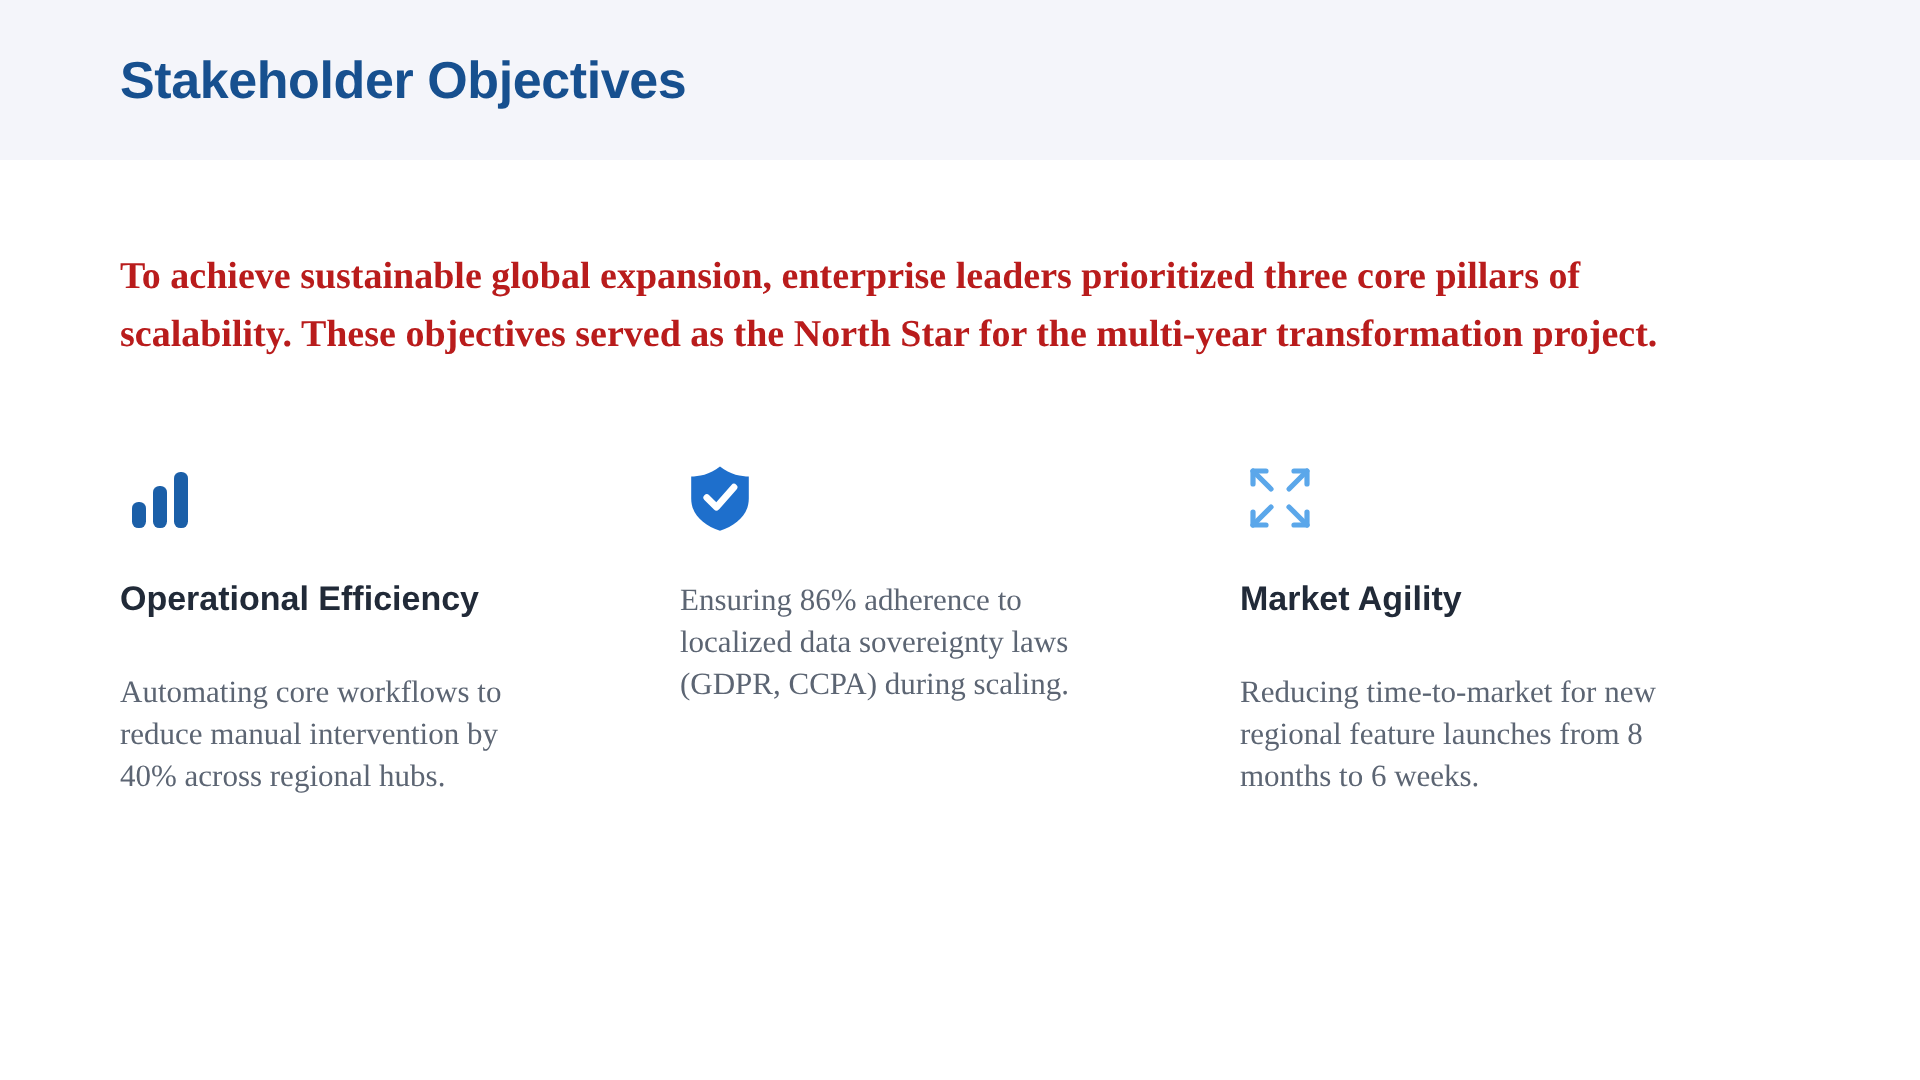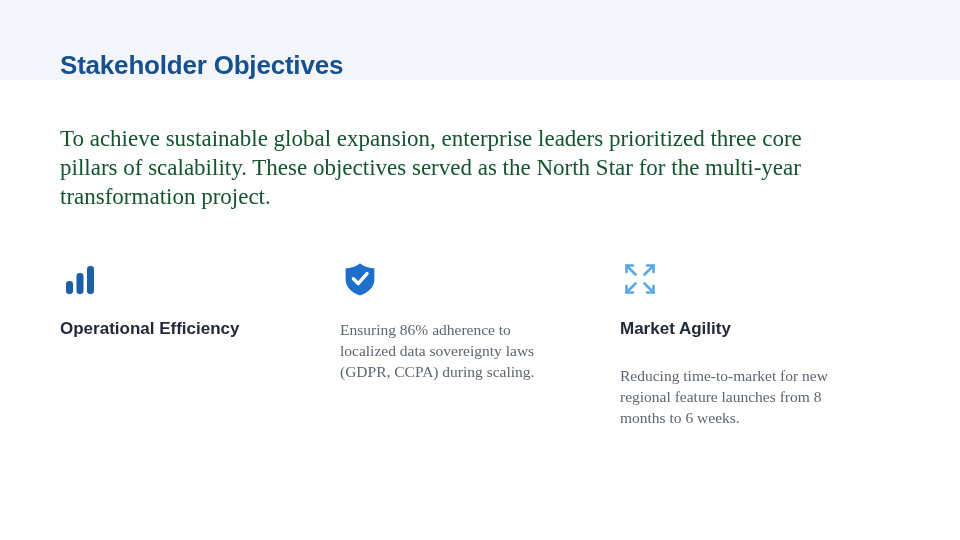--- a/index.html
+++ b/index.html
@@ -18,44 +18,45 @@
     height: 540px;
     position: relative;
     background: #ffffff;
   }
 
   
   .header {
     height: 80px;
     background: #f4f5fa;
     display: flex;
-    align-items: flex-end;
+    align-items: center;
     padding: 0 0 0 60px;
     box-sizing: border-box;
   }
   .header-title {
     font-family: "Liberation Sans", sans-serif;
     font-size: 26px;
     font-weight: bold;
     color: #17508f;
     letter-spacing: -0.2px;
     line-height: 1.1;
   }
 
   
   .intro-wrap {
     padding: 44px 60px 0 60px;
     box-sizing: border-box;
   }
   .intro-text {
     font-family: "Liberation Serif", serif;
-    font-size: 23px;
+    font-size: 19px;
     line-height: 29px;
-    color: #14532d;
+    color: #b91c1c;
     max-width: 800px;
+    font-weight: bold;
   }
 
   
   .cards {
     display: flex;
     padding: 46px 60px 0 60px;
     box-sizing: border-box;
     gap: 0;
   }
   .card {
@@ -103,20 +104,21 @@
       <div class="card-icon">
         <span>
           <svg width="40" height="40" viewBox="0 0 40 40" aria-hidden="true">
             <rect x="6" y="22" width="7" height="13" rx="3.2" fill="#1b5fa8"></rect>
             <rect x="16.5" y="14" width="7" height="21" rx="3.2" fill="#1b5fa8"></rect>
             <rect x="27" y="7" width="7" height="28" rx="3.2" fill="#1b5fa8"></rect>
           </svg>
         </span>
       </div>
       <div class="card-title">Operational Efficiency</div>
+      <div class="card-desc">Automating core workflows to reduce manual intervention by 40% across regional hubs.</div>
     </div>
 
     <div class="card">
       <div class="card-icon">
         <span>
           <svg width="40" height="40" viewBox="0 0 40 40" aria-hidden="true">
             <path d="M20 4.2 C25 8.4 31 9.2 34.4 9.2 L34.4 20.2 C34.4 28.4 28.2 33.6 20 36.4 C11.8 33.6 5.6 28.4 5.6 20.2 L5.6 9.2 C9 9.2 15 8.4 20 4.2 Z" fill="#1e6fcc"></path>
             <path d="M13.4 19.8 L18.2 24.6 L27 14.6" stroke="#ffffff" stroke-width="3.4" fill="none" stroke-linecap="round" stroke-linejoin="round"></path>
           </svg>
         </span>

